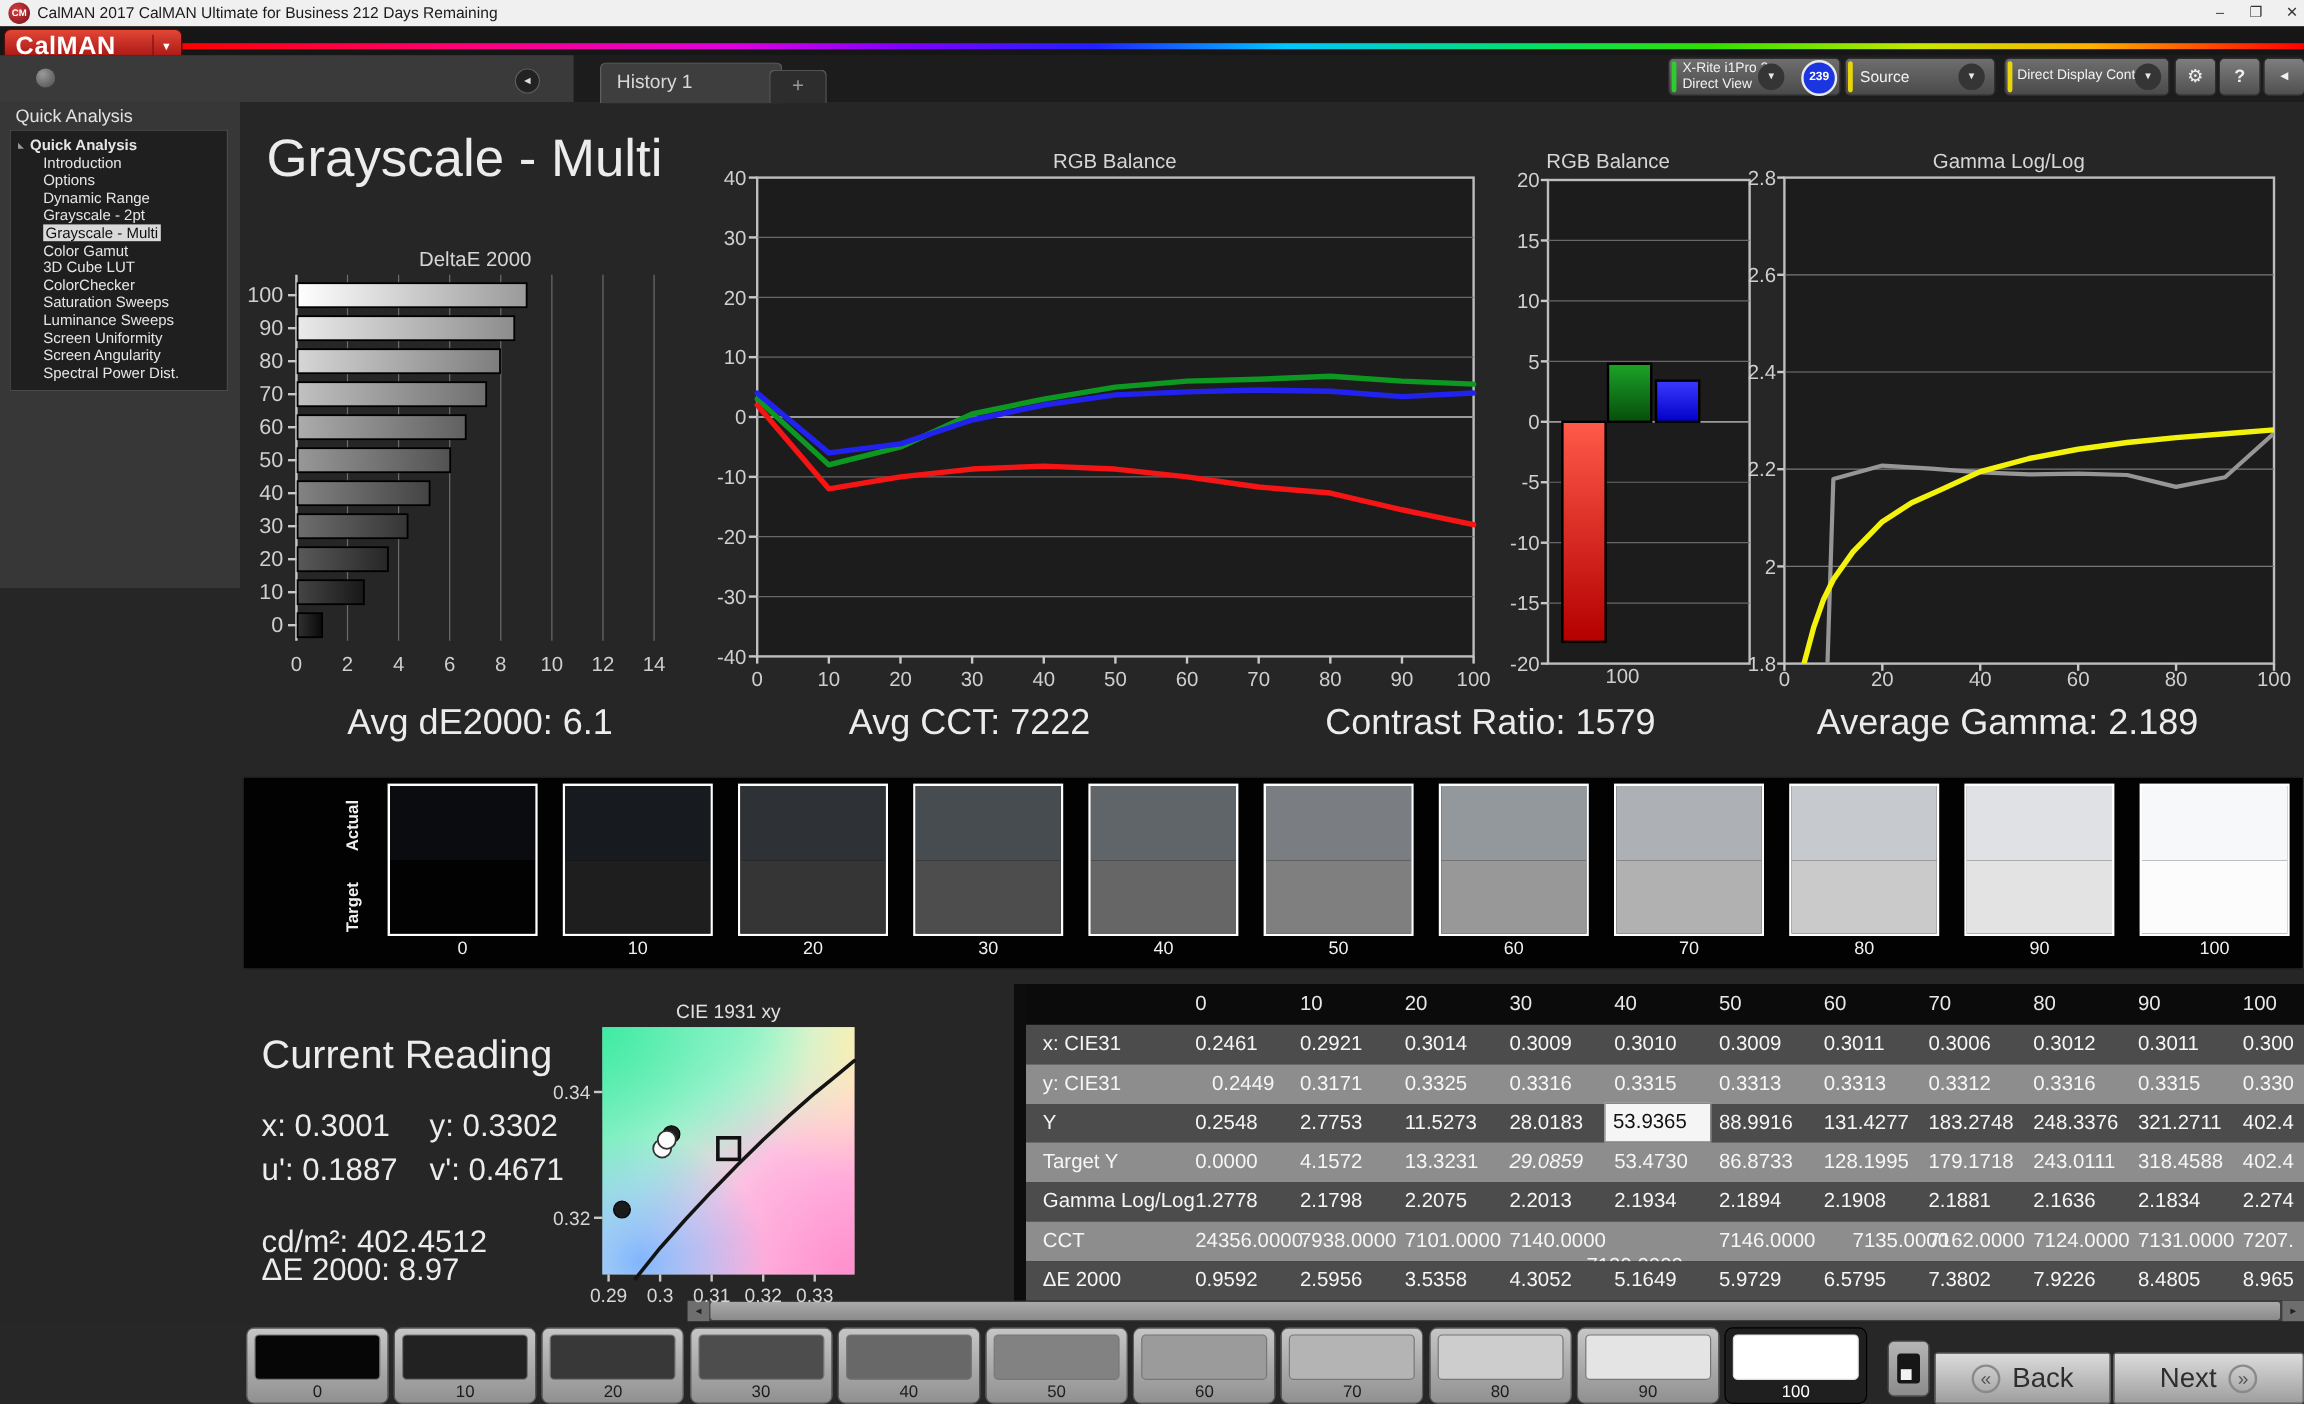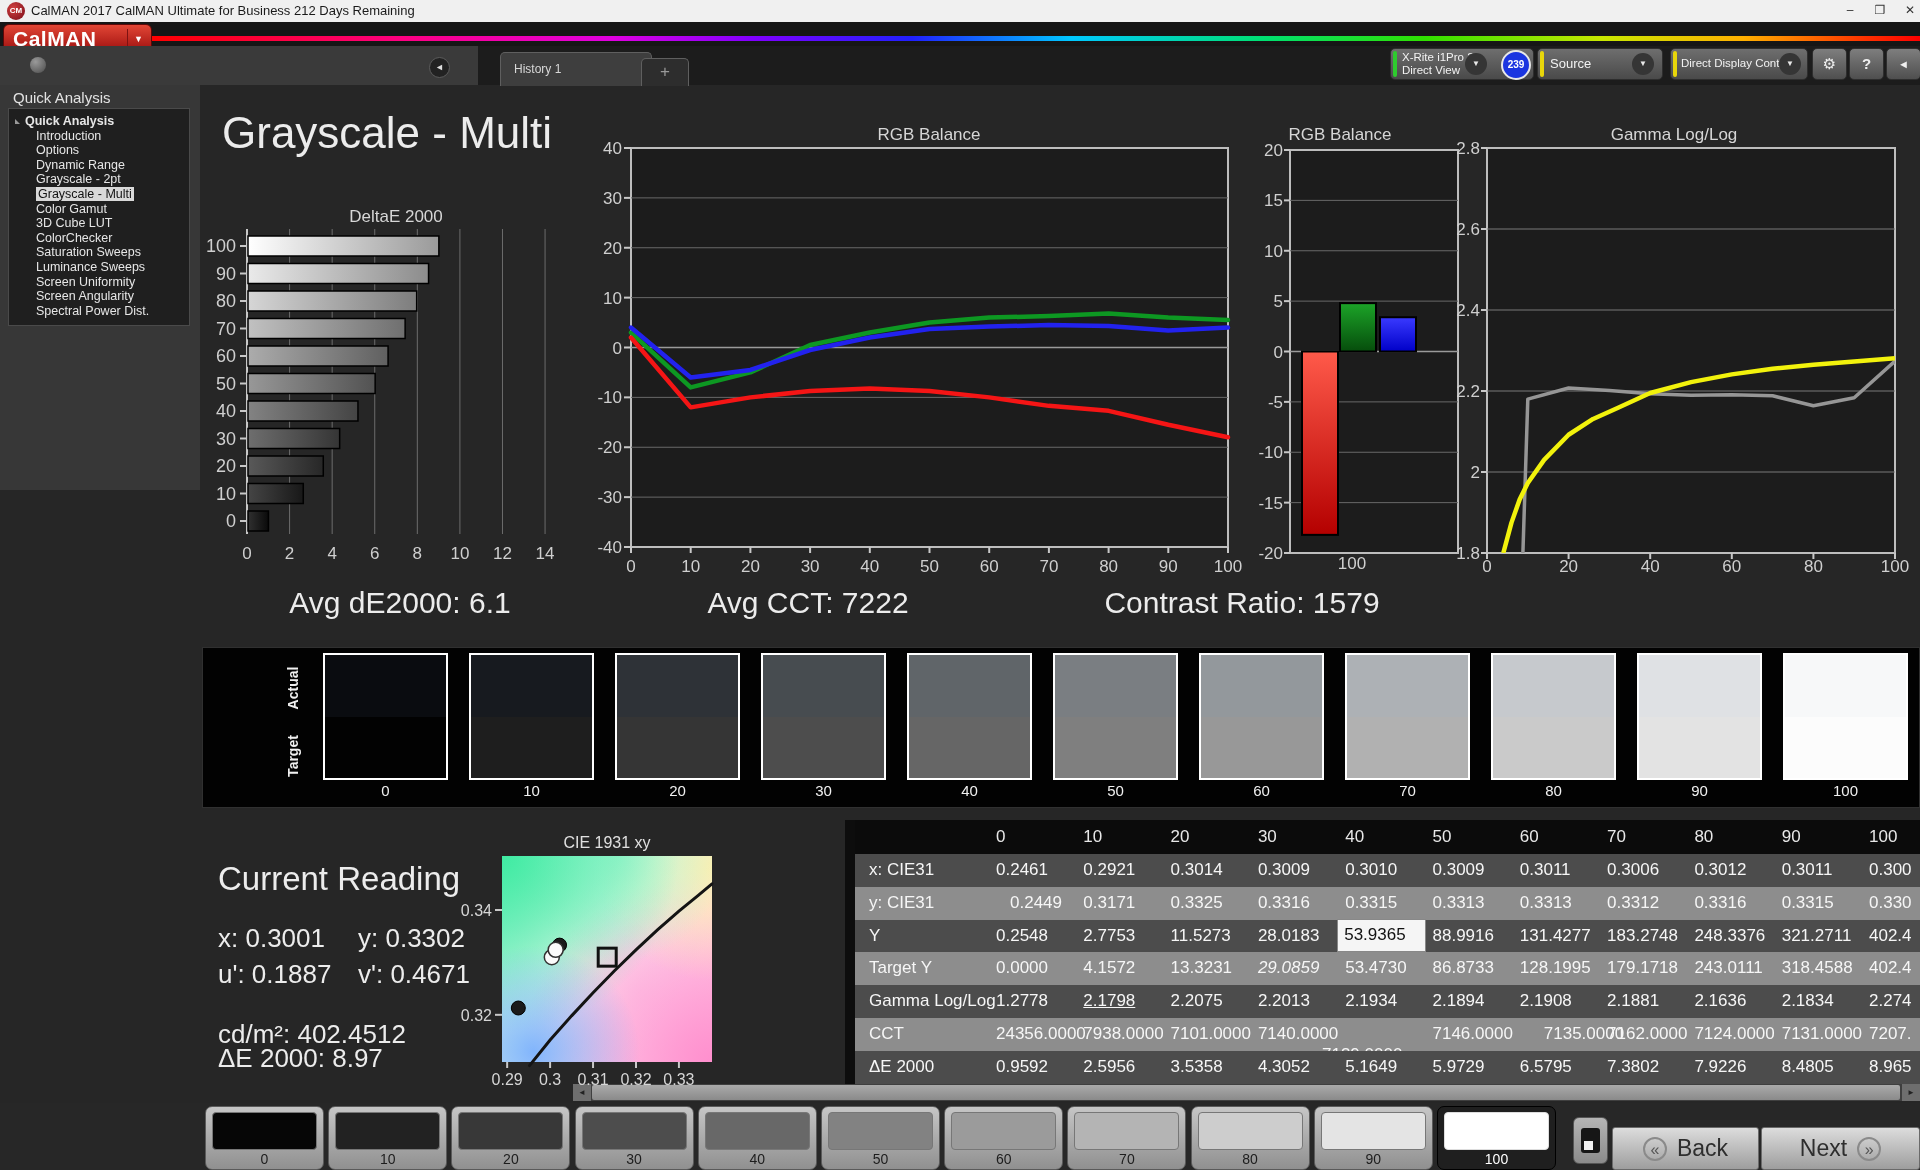--- a/index.html
+++ b/index.html
@@ -17,21 +17,21 @@
   #calman-logo .lg-text{color:#fff;font-weight:bold;font-size:21px;letter-spacing:0.5px;padding-left:9px;flex:1;}
   #calman-logo .lg-div{width:1px;height:20px;background:#7d1212;margin-right:6px;}
   #calman-logo .lg-arrow{color:#fff;font-size:9px;padding-right:8px;}
   #rainbow{left:152px;top:36px;width:1768px;height:5px;
     background:linear-gradient(90deg,#f00 0%,#ff0080 14%,#e000e0 26%,#8000ff 34%,#2020ff 43%,#00c8ff 52%,#00e070 63%,#30e000 72%,#c8e800 82%,#ffb000 90%,#ff3000 97%,#f00 100%);}
   
   #tabbar{left:0;top:46px;width:1920px;height:39px;background:#1c1c1c;}
   #pane-strip{left:0;top:46px;width:478px;height:39px;background:#3a3a3a;}
   .dot-btn{left:30px;top:57px;width:16px;height:16px;border-radius:50%;background:radial-gradient(circle at 35% 30%,#9a9a9a,#4a4a4a);}
   .collapse-btn{left:429px;top:57px;width:19px;height:19px;border-radius:50%;background:#222;border:1px solid #5c5c5c;color:#ddd;font-size:9px;text-align:center;line-height:19px;}
-  .tab{top:52px;height:33px;background:#3e3e3e;border:1px solid #5f5f5f;border-bottom:none;border-radius:5px 5px 0 0;color:#d8d8d8;font-size:12px;line-height:32px;}
+  .tab{top:52px;height:33px;background:#3e3e3e;border:1px solid #5f5f5f;border-bottom:none;border-radius:5px 5px 0 0;color:#d8d8d8;font-size:16px;line-height:32px;}
   #tab-history{left:500px;width:137px;padding-left:13px;}
   #tab-plus{left:641px;top:58px;width:46px;height:27px;background:#2d2d2d;color:#999;text-align:center;line-height:26px;font-size:17px;}
   
   .ctl{top:48px;height:30px;background:linear-gradient(#6e6e6e,#4a4a4a);border:1px solid #2e2e2e;border-radius:5px;color:#f2f2f2;}
   .stripe{position:absolute;left:2px;top:2px;bottom:2px;width:4px;border-radius:2px;}
   .ddarrow{position:absolute;width:22px;height:22px;top:4px;border-radius:50%;background:#353535;color:#e8e8e8;font-size:8px;text-align:center;line-height:22px;}
   #ctl-meter{left:1390px;width:142px;}
   #ctl-meter .l1{position:absolute;left:11px;top:2px;font-size:11.5px;}
   #ctl-meter .l2{position:absolute;left:11px;top:15px;font-size:11.5px;}
   #meter-badge{position:absolute;right:2px;top:1px;width:26px;height:26px;border-radius:50%;background:#1b35e0;border:2px solid #e8e8e8;color:#fff;font-size:10px;font-weight:bold;text-align:center;line-height:26px;}
@@ -181,20 +181,21 @@
         <div class="tree-item"><span>Screen Angularity</span></div>
         <div class="tree-item"><span>Spectral Power Dist.</span></div>
       </div>
   </div>
 
   <div class="abs" id="main-title">Grayscale - Multi</div>
 
   <div class="abs stat" style="left:400px;">Avg dE2000: 6.1</div>
   <div class="abs stat" style="left:808px;">Avg CCT: 7222</div>
   <div class="abs stat" style="left:1242px;">Contrast Ratio: 1579</div>
+  <div class="abs stat" style="left:1673px;">Average Gamma: 2.189</div>
 
   <div class="abs" id="swatch-strip">
     <span class="vlab" style="left:98px;top:59px;">Actual</span>
     <span class="vlab" style="left:98px;top:127px;">Target</span>
 
   <div class="gsw" style="left: 120px;">
         <div class="half" style="top: 0px; background: rgb(10, 12, 16);"></div>
         <div class="half" style="top: 50%; background: rgb(2, 2, 2);"></div>
       </div>
       <div class="gsw-label" style="left: 118px;">0</div>
@@ -332,21 +333,21 @@
         <span class="dt-cell" style="left: 577.5px;">86.8733</span>
         <span class="dt-cell" style="left: 664.8px;">128.1995</span>
         <span class="dt-cell" style="left: 752.1px;">179.1718</span>
         <span class="dt-cell" style="left: 839.4px;">243.0111</span>
         <span class="dt-cell" style="left: 926.7px;">318.4588</span>
         <span class="dt-cell" style="left: 1014px;">402.4</span>
       </div>
       <div class="dt-row dark" style="top: 165.2px;">
         <span class="dt-label">Gamma Log/Log</span>
         <span class="dt-cell" style="left: 141px;">1.2778</span>
-        <span class="dt-cell" style="left: 228.3px; text-decoration: underline;">2.1798</span>
+        <span class="dt-cell" style="left: 228.3px;">2.1798</span>
         <span class="dt-cell" style="left: 315.6px;">2.2075</span>
         <span class="dt-cell" style="left: 402.9px;">2.2013</span>
         <span class="dt-cell" style="left: 490.2px;">2.1934</span>
         <span class="dt-cell" style="left: 577.5px;">2.1894</span>
         <span class="dt-cell" style="left: 664.8px;">2.1908</span>
         <span class="dt-cell" style="left: 752.1px;">2.1881</span>
         <span class="dt-cell" style="left: 839.4px;">2.1636</span>
         <span class="dt-cell" style="left: 926.7px;">2.1834</span>
         <span class="dt-cell" style="left: 1014px;">2.274</span>
       </div>

